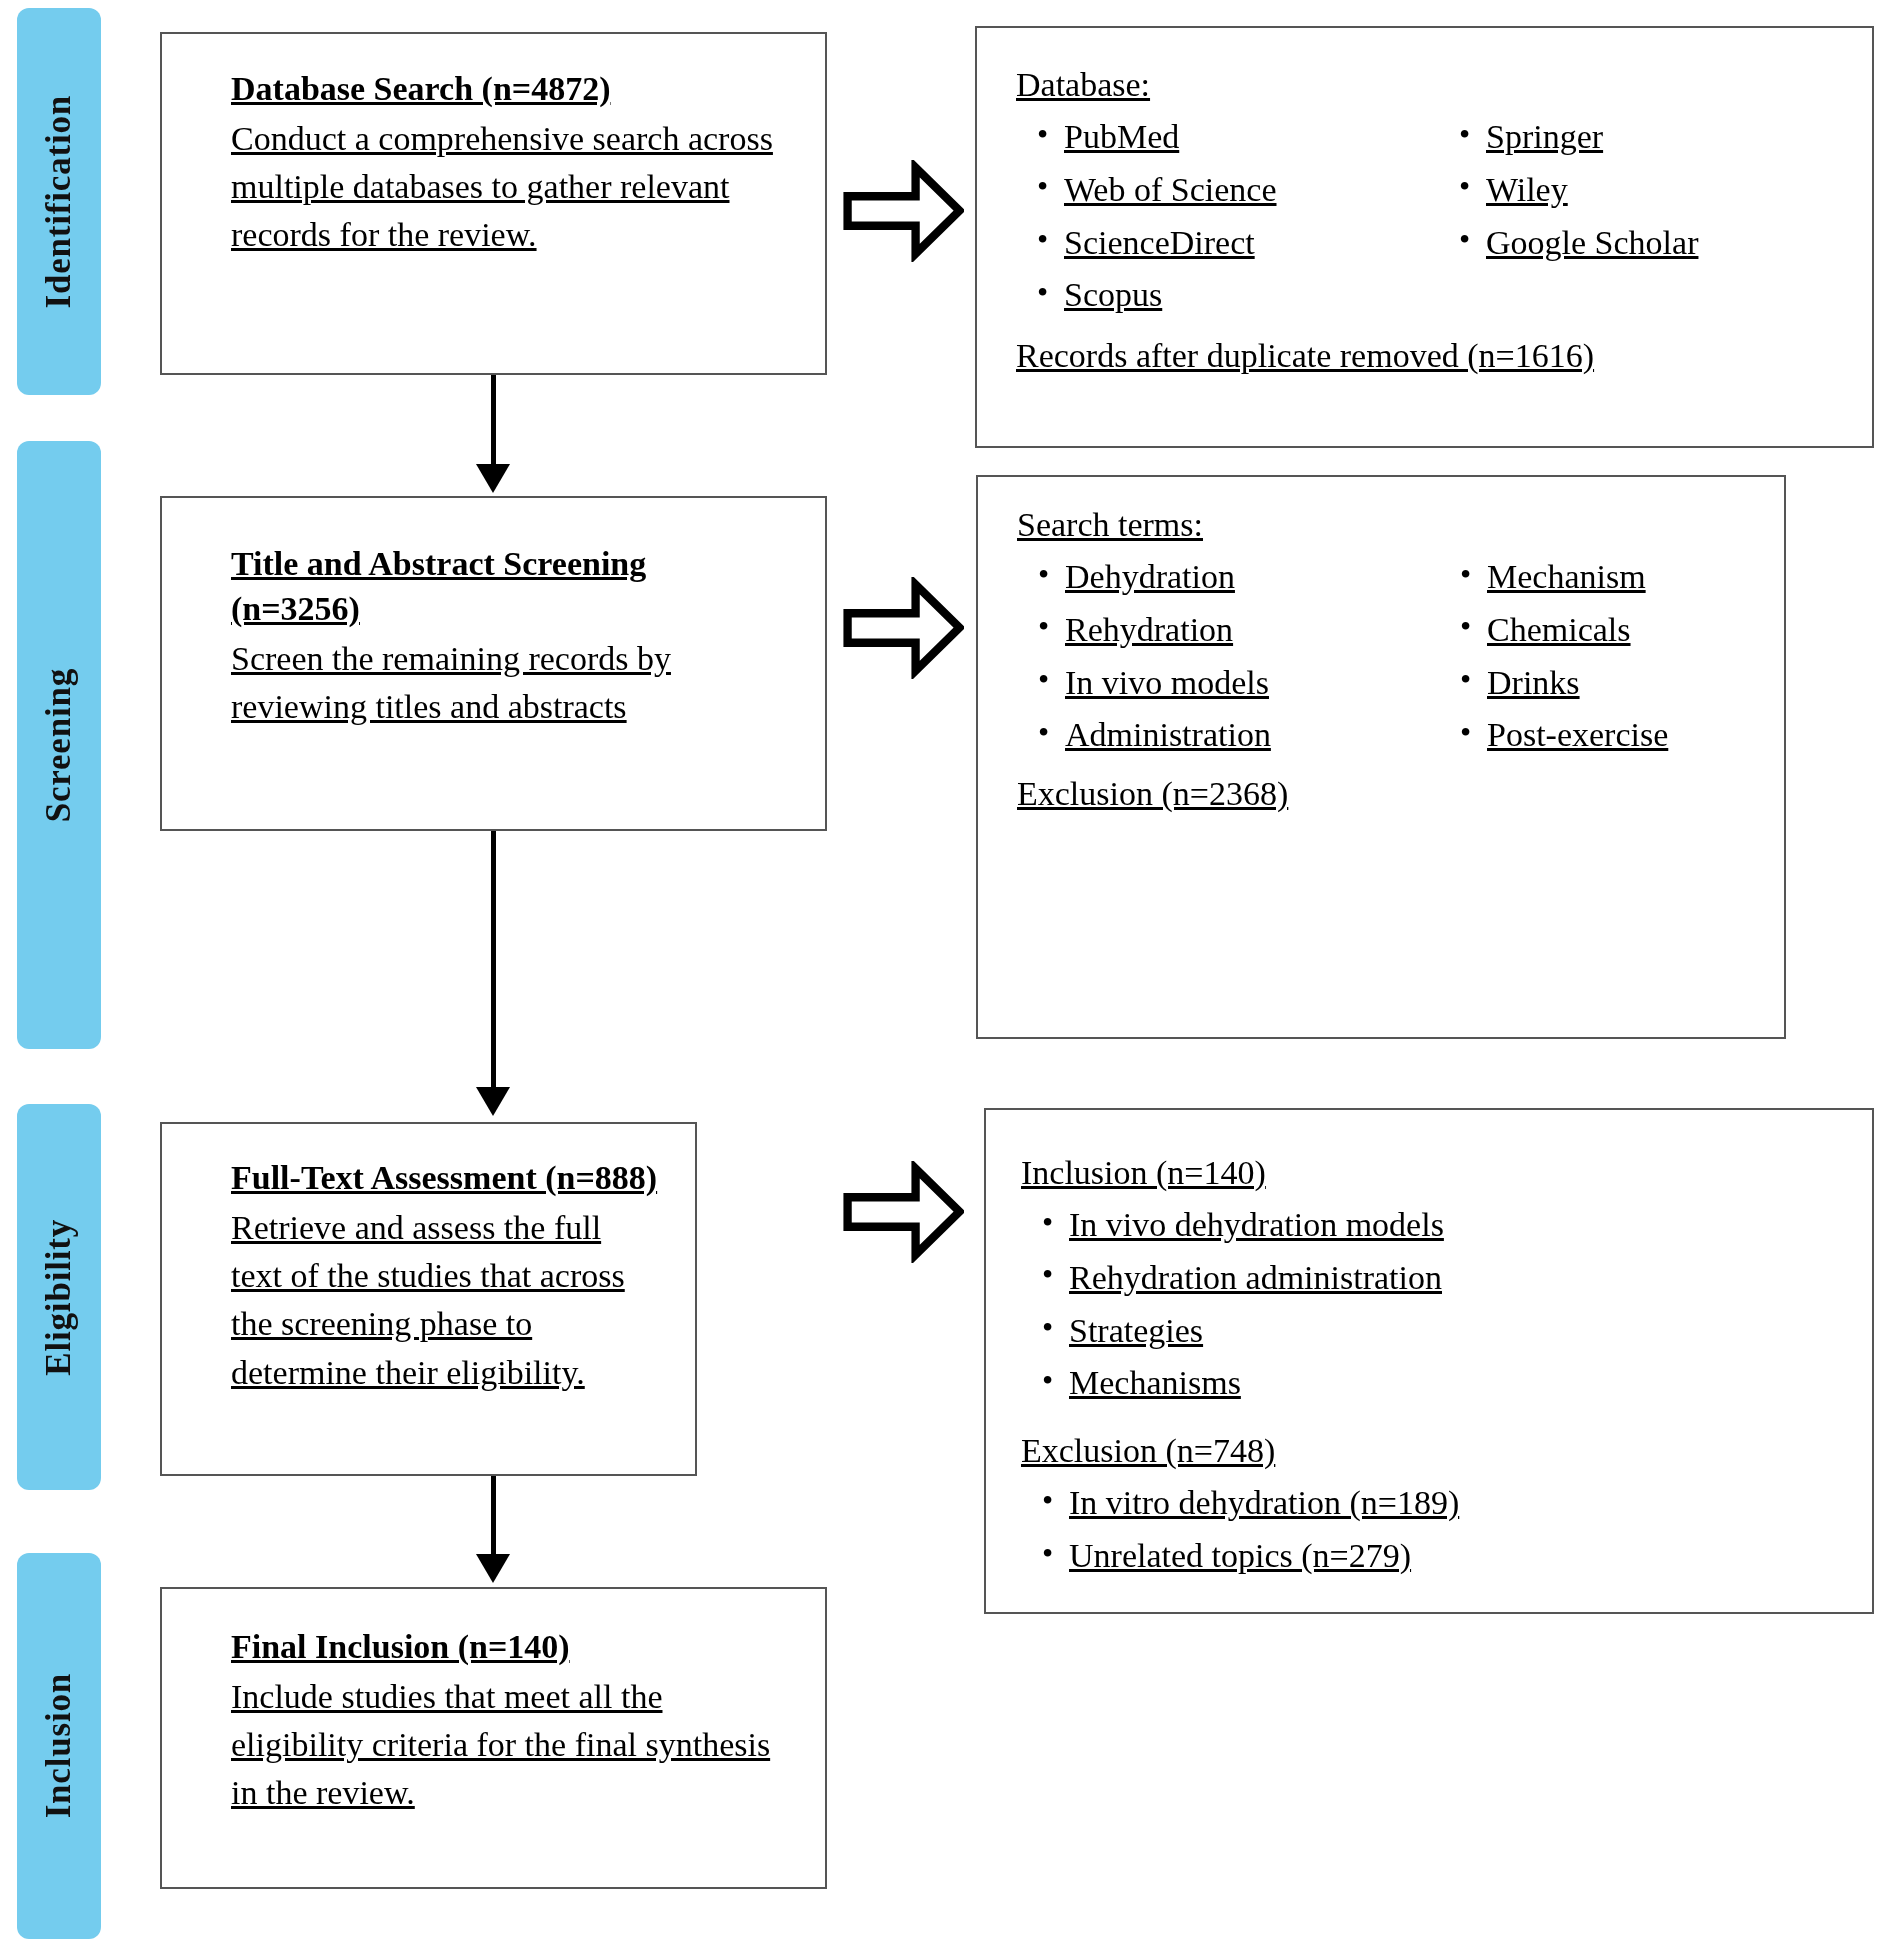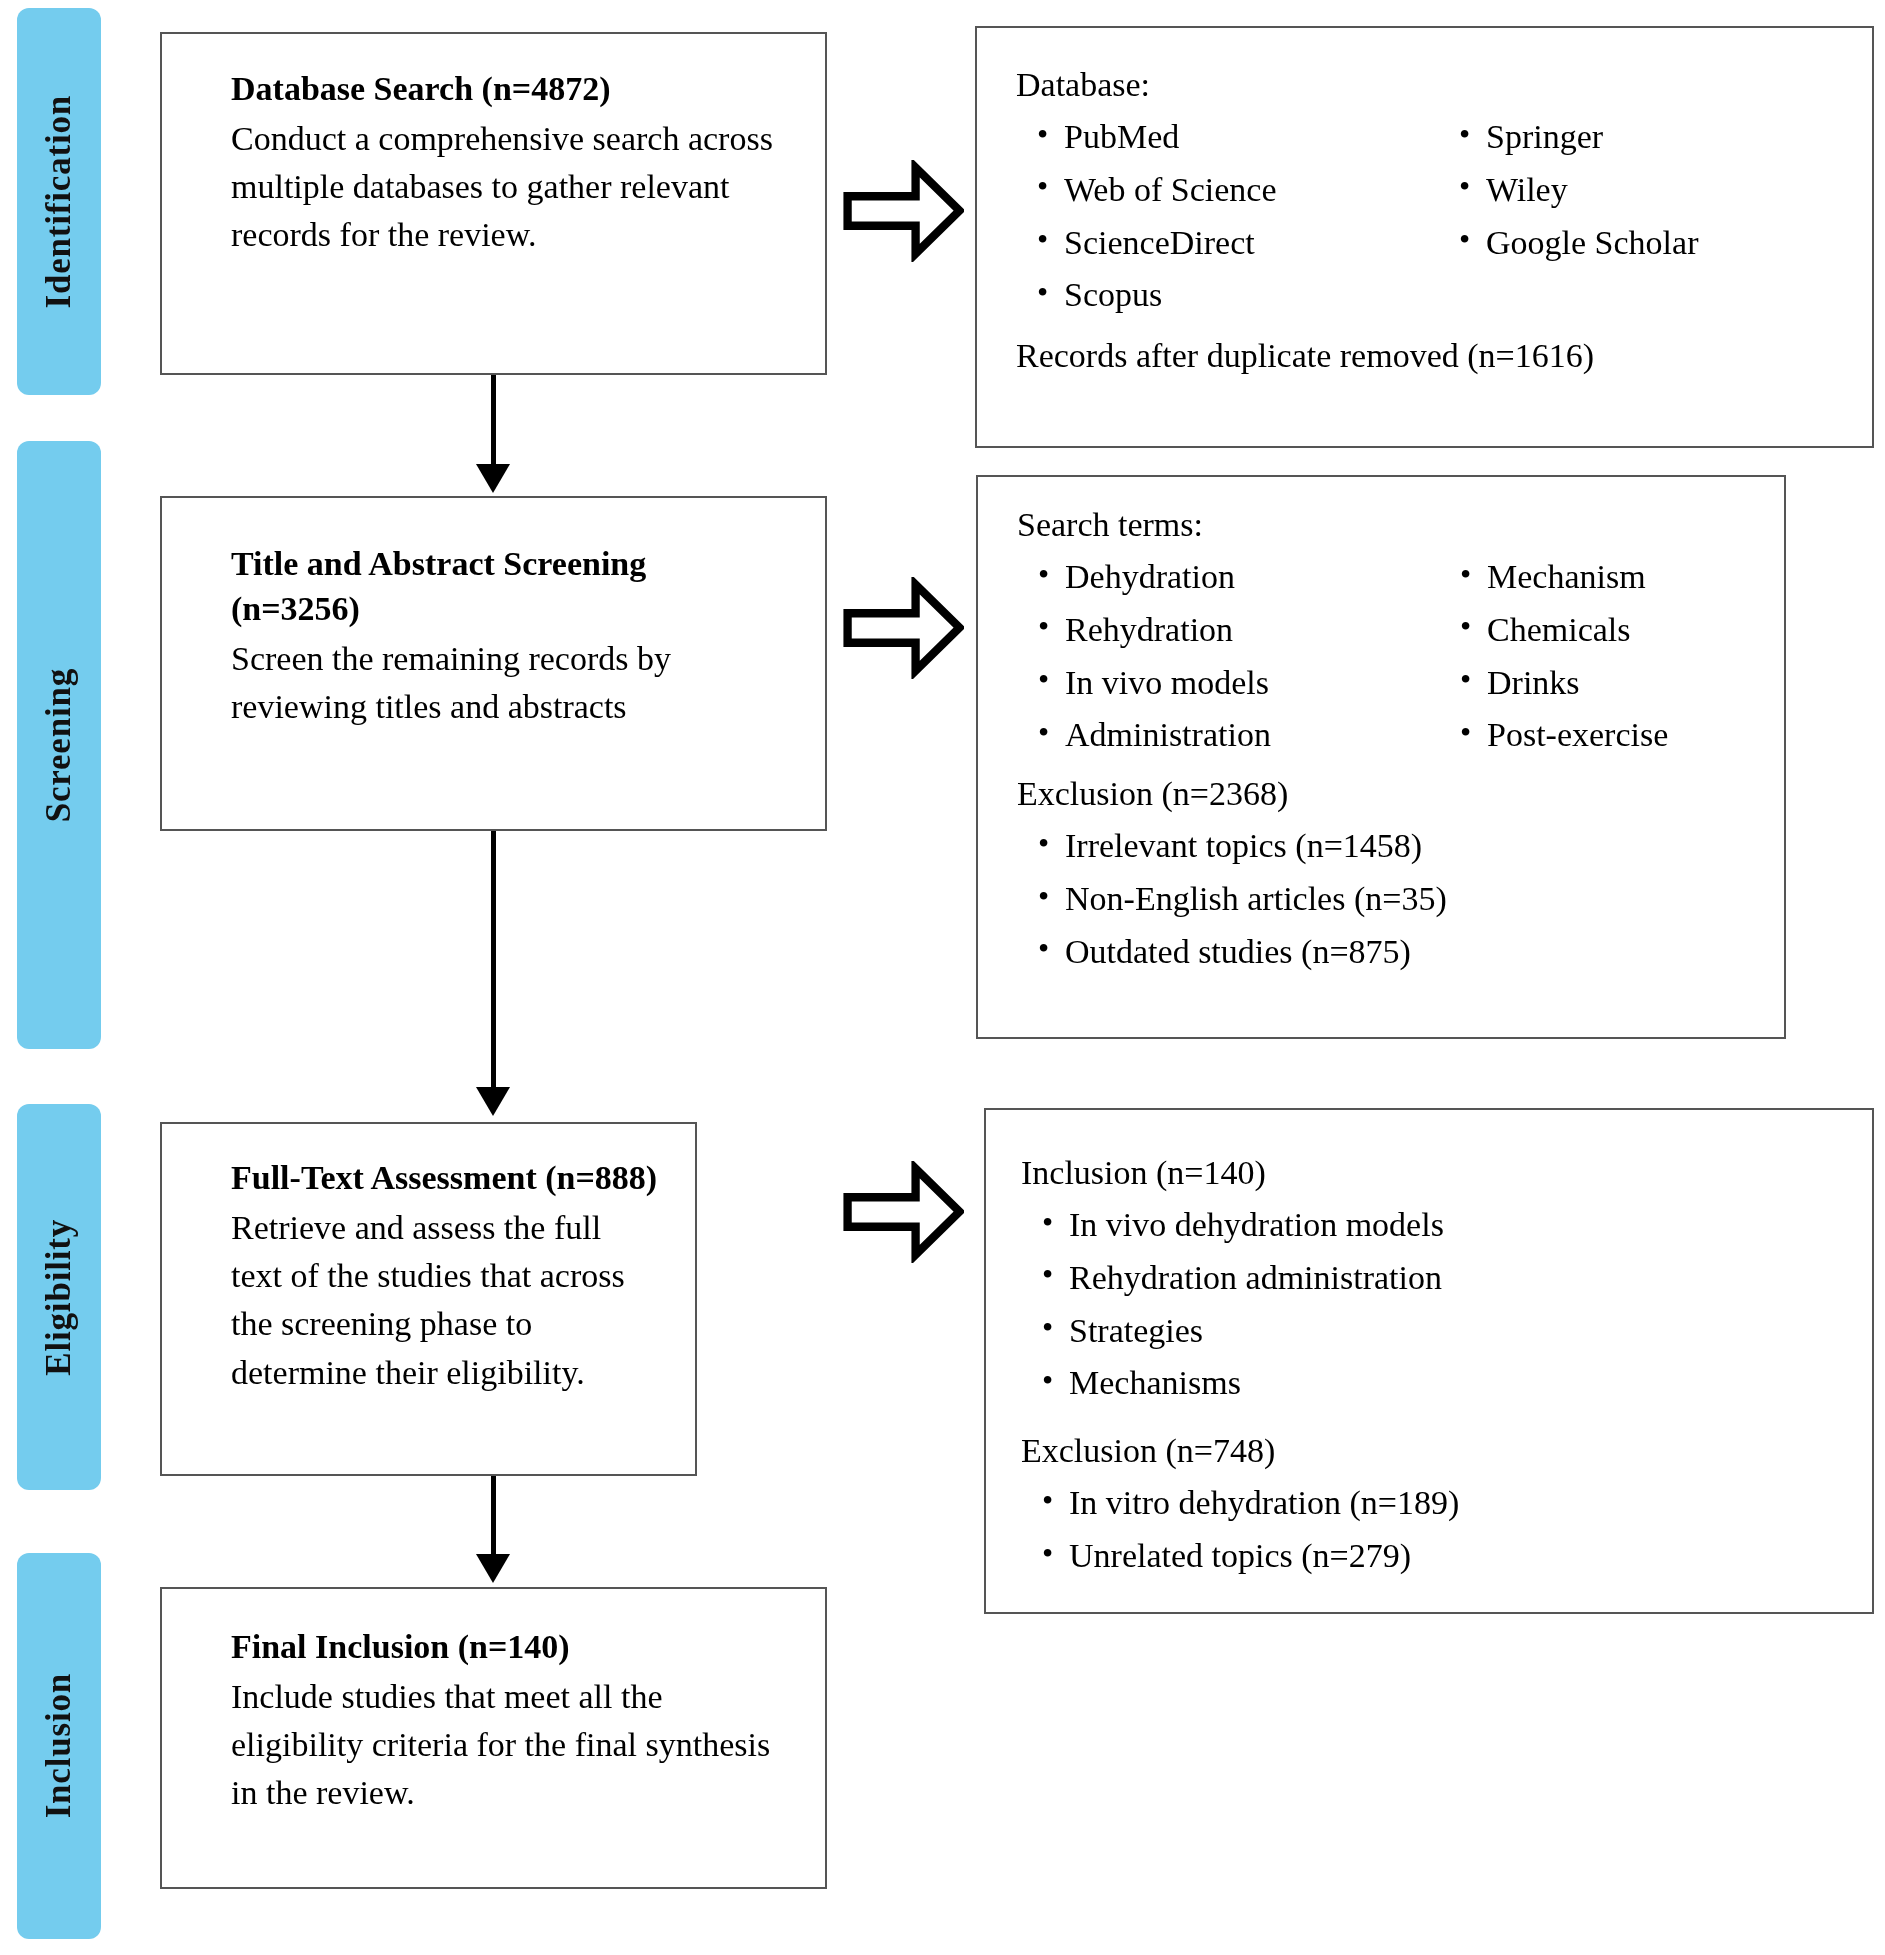--- a/index.html
+++ b/index.html
@@ -45,20 +45,21 @@
   .flow-box {
     position: absolute;
     box-sizing: border-box;
     background: #ffffff;
     border: 2.3px solid #555555;
   }
   .box-inner {
     position: absolute;
     left: 0;
     right: 0;
+    text-decoration: underline;
   }
   .box-title {
     font-weight: bold;
     font-size: 34px;
     line-height: 1.32;
     margin: 0 0 3px 0;
   }
   .box-body {
     font-size: 34px;
     line-height: 1.42;
@@ -204,25 +205,20 @@
         <div class="col">
           <ul class="bullet-list">
             <li>Mechanism</li>
             <li>Chemicals</li>
             <li>Drinks</li>
             <li>Post-exercise</li>
           </ul>
         </div>
       </div>
       <p class="detail-head" style="margin-top:6px;">Exclusion (n=2368)</p>
-      <ul class="bullet-list">
-        <li>Irrelevant topics (n=1458)</li>
-        <li>Non-English articles (n=35)</li>
-        <li>Outdated studies (n=875)</li>
-      </ul>
     </div>
   </div>
 
   <div class="v-arrow-line" style="left:491px; top:831px; height:260px;"></div>
   <div class="v-arrow-head" style="left:476px; top:1087px;"></div>
 
   <div class="flow-box" style="left:160px; top:1122px; width:537px; height:354px;">
     <div class="box-inner" style="top:32px; left:69px; right:35px;">
       <p class="box-title">Full-Text Assessment (n=888)</p>
       <p class="box-body">Retrieve and assess the full text of the studies that across the screening phase to determine their eligibility.</p>

